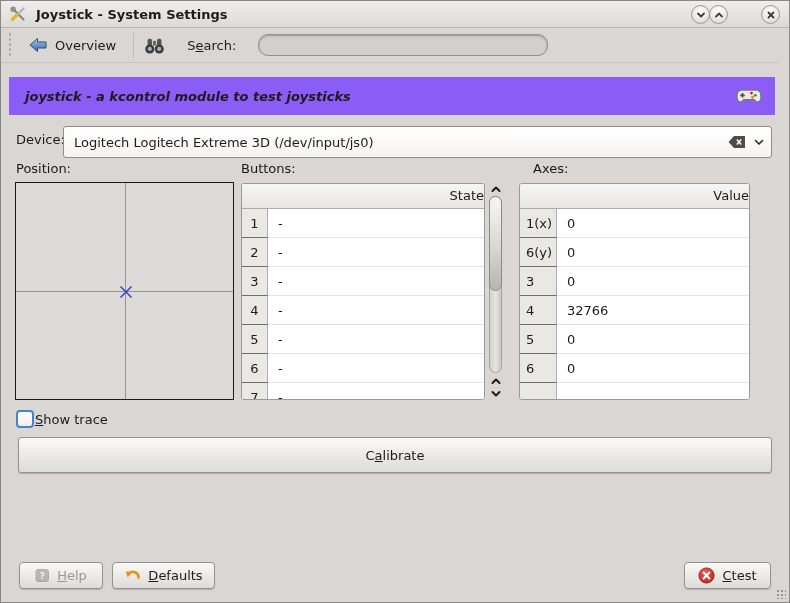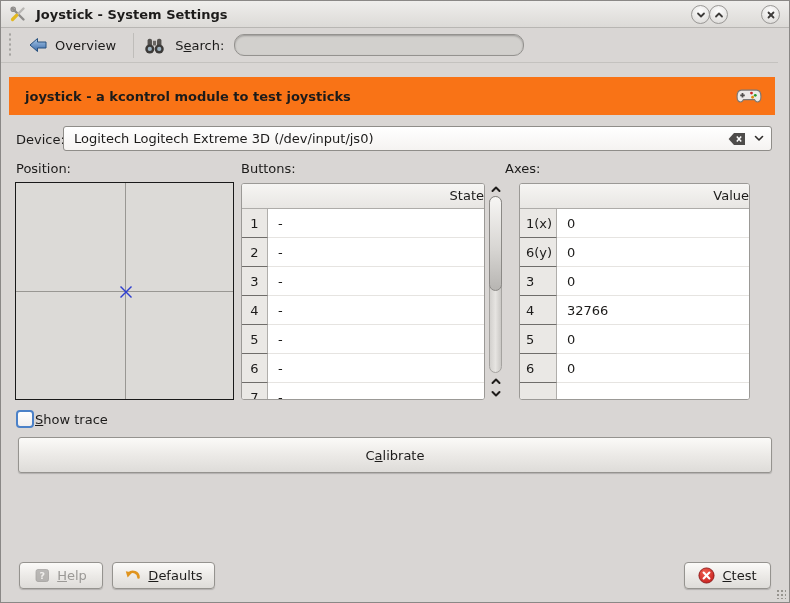--- a/index.html
+++ b/index.html
@@ -23,40 +23,40 @@
   .wbtn.close { margin-left:33px; }
   
   .toolbar { position:absolute; top:27px; left:0; right:11px; height:35px;
     border-bottom:1px solid #c4c2bf; display:flex; align-items:center;
     padding:0 6px; box-sizing:border-box; }
   .draghandle { width:6px; height:26px; margin-right:6px;
     background-image:radial-gradient(circle,#a5a3a0 1px,rgba(0,0,0,0) 1.3px);
     background-size:6px 5px; }
   .tbtn-overview { display:flex; align-items:center; gap:7px; padding:3px 9px; border-radius:3px; }
   .tsep { width:1px; height:25px; background:#bfbdba; margin:0 8px; }
-  .search-wrap { display:flex; align-items:center; gap:10px; margin-left:2px; }
+  .search-wrap { display:flex; align-items:center; gap:22px; margin-left:2px; }
   .search-input { width:268px; height:20px; border-radius:10px; border:1px solid #94928f;
     background:#d2d0cd; box-shadow:inset 0 1px 2px rgba(0,0,0,.28);
     outline:none; padding:0 10px; font:inherit; color:#222; }
   
   .module-header { position:absolute; left:8px; top:76px; width:766px; height:38px;
-    background:#f97316; display:flex; align-items:center; }
+    background:#8b5cf6; display:flex; align-items:center;font-style:italic; }
   .mtitle { font-weight:bold; margin-left:16px; }
   .gamepad { position:absolute; right:13px; top:9px; }
   
   .device-label { position:absolute; left:15px; top:131px; }
-  .combo { position:absolute; left:62px; top:125px; width:709px; height:25px;
+  .combo { position:absolute; left:62px; top:125px; width:709px; height:32px;
     box-sizing:border-box; border:1px solid #8f8d89; border-radius:3px;
     background:linear-gradient(#ffffff,#f5f3f1); display:flex; align-items:center; }
   .cval { padding-left:10px; flex:1; white-space:nowrap; overflow:hidden; }
   .combo-clear { margin-right:8px; display:flex; }
   .combo-arrow { margin-right:7px; display:flex; }
   
   .sec-label { position:absolute; top:160px; }
-  .sec-label.pos { left:15px; } .sec-label.but { left:240px; } .sec-label.ax { left:504px; }
+  .sec-label.pos { left:15px; } .sec-label.but { left:240px; } .sec-label.ax { left:532px; }
   
   .posbox { position:absolute; left:14px; top:181px; width:219px; height:218px;
     box-sizing:border-box; background:#dcdad7; border:1px solid #191919; }
   .vline { position:absolute; left:109px; top:0; bottom:0; width:1px; background:#999793; }
   .hline { position:absolute; top:108px; left:0; right:0; height:1px; background:#999793; }
   .posmarker { position:absolute; left:103px; top:102px; }
   
   .table { position:absolute; top:182px; height:217px; box-sizing:border-box;
     background:#fff; border:1px solid #9b9996; border-radius:3px; overflow:hidden; }
   .table.buttons { left:240px; width:244px; }

